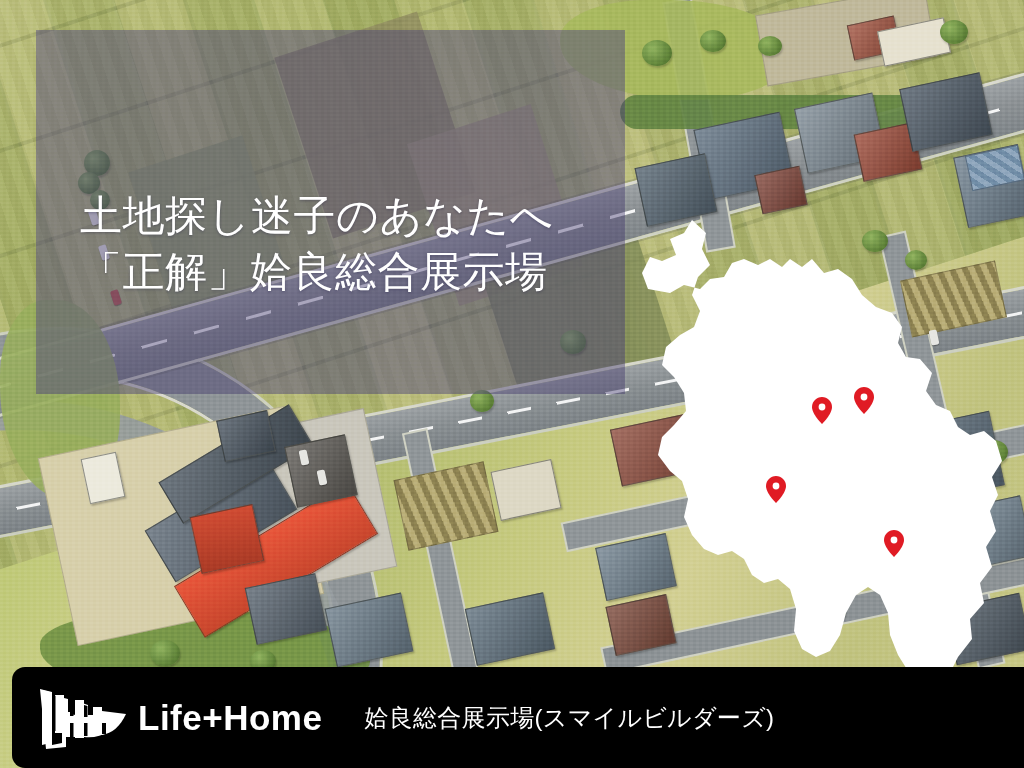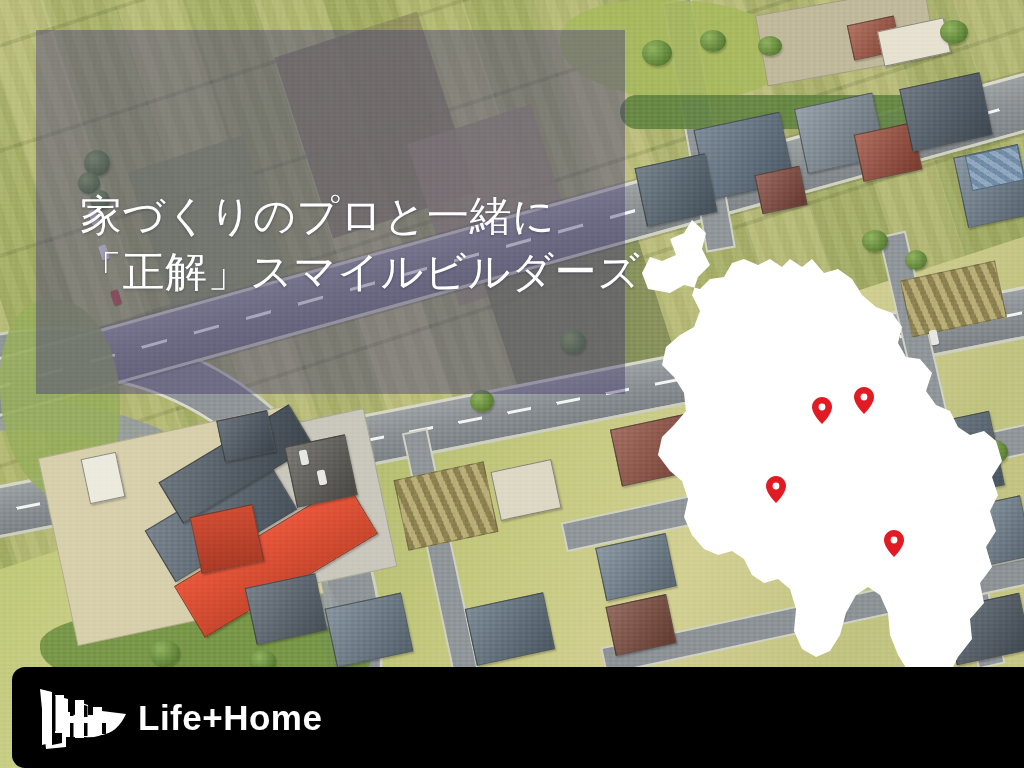--- a/index.html
+++ b/index.html
@@ -414,22 +414,22 @@
   </svg>
   <svg class="pin" style="left:894px;top:557px;" viewBox="0 0 20 27">
     <path d="M10 0C4.5 0 0 4.5 0 10c0 7.2 10 17 10 17s10-9.8 10-17c0-5.5-4.5-10-10-10z" fill="#e01b24"></path>
     <circle cx="10" cy="10" r="3.4" fill="#ffffff"></circle>
   </svg>
 
   <div class="copy-panel"></div>
 
 
   <div class="subcopy">
-    <div>家づくりのプロと一緒に</div>
-    <div>「正解」スマイルビルダーズ</div>
+    <div>土地探し迷子のあなたへ</div>
+    <div>「正解」姶良総合展示場</div>
   </div>
 
   <div class="footer">
     <svg class="brand-flag" viewBox="0 0 92 62">
 
       <path fill="#ffffff" d="M4 2 L16 5 L16 58 L26 56 L26 44 L20 44 L20 9 L32 12 L32 27 L40 28 L40 14
                                L52 18 L52 30 L59 31 L59 22 L70 28 L70 36 L80 34 L88 28
                                C 80 44, 64 52, 48 50 L 48 40 L 40 39 L 40 50 L 30 50 L 30 60 L 10 62 Z"></path>
       <path fill="#ffffff" d="M6 3 L14 5 L14 56 L6 58 Z"></path>
       <rect x="19" y="8" width="9" height="38" fill="#ffffff"></rect>
@@ -439,15 +439,16 @@
       <rect x="39" y="28" width="28" height="8" fill="#ffffff"></rect>
       <path fill="#ffffff" d="M66 24 L90 27 C 84 40, 76 46, 66 48 Z"></path>
       <path fill="#000000" d="M16 8 L19.5 8.8 L19.5 44 L16 44 Z"></path>
       <path fill="#000000" d="M34 14 L37.5 15 L37.5 29 L34 29 Z"></path>
       <path fill="#000000" d="M48 18 L51.5 19 L51.5 30 L48 30 Z"></path>
       <path fill="#000000" d="M34 36 L37.5 36 L37.5 50 L34 50 Z"></path>
       <path fill="#000000" d="M48 36 L51.5 36 L51.5 49 L48 49 Z"></path>
       <path fill="#000000" d="M66 36 L70 36 L70 47 L66 47 Z"></path>
     </svg>
     <span class="brand-name">Life+Home</span>
+    <span class="branch-name">姶良総合展示場(スマイルビルダーズ)</span>
   </div>
 
 </div>
 
 </body></html>

